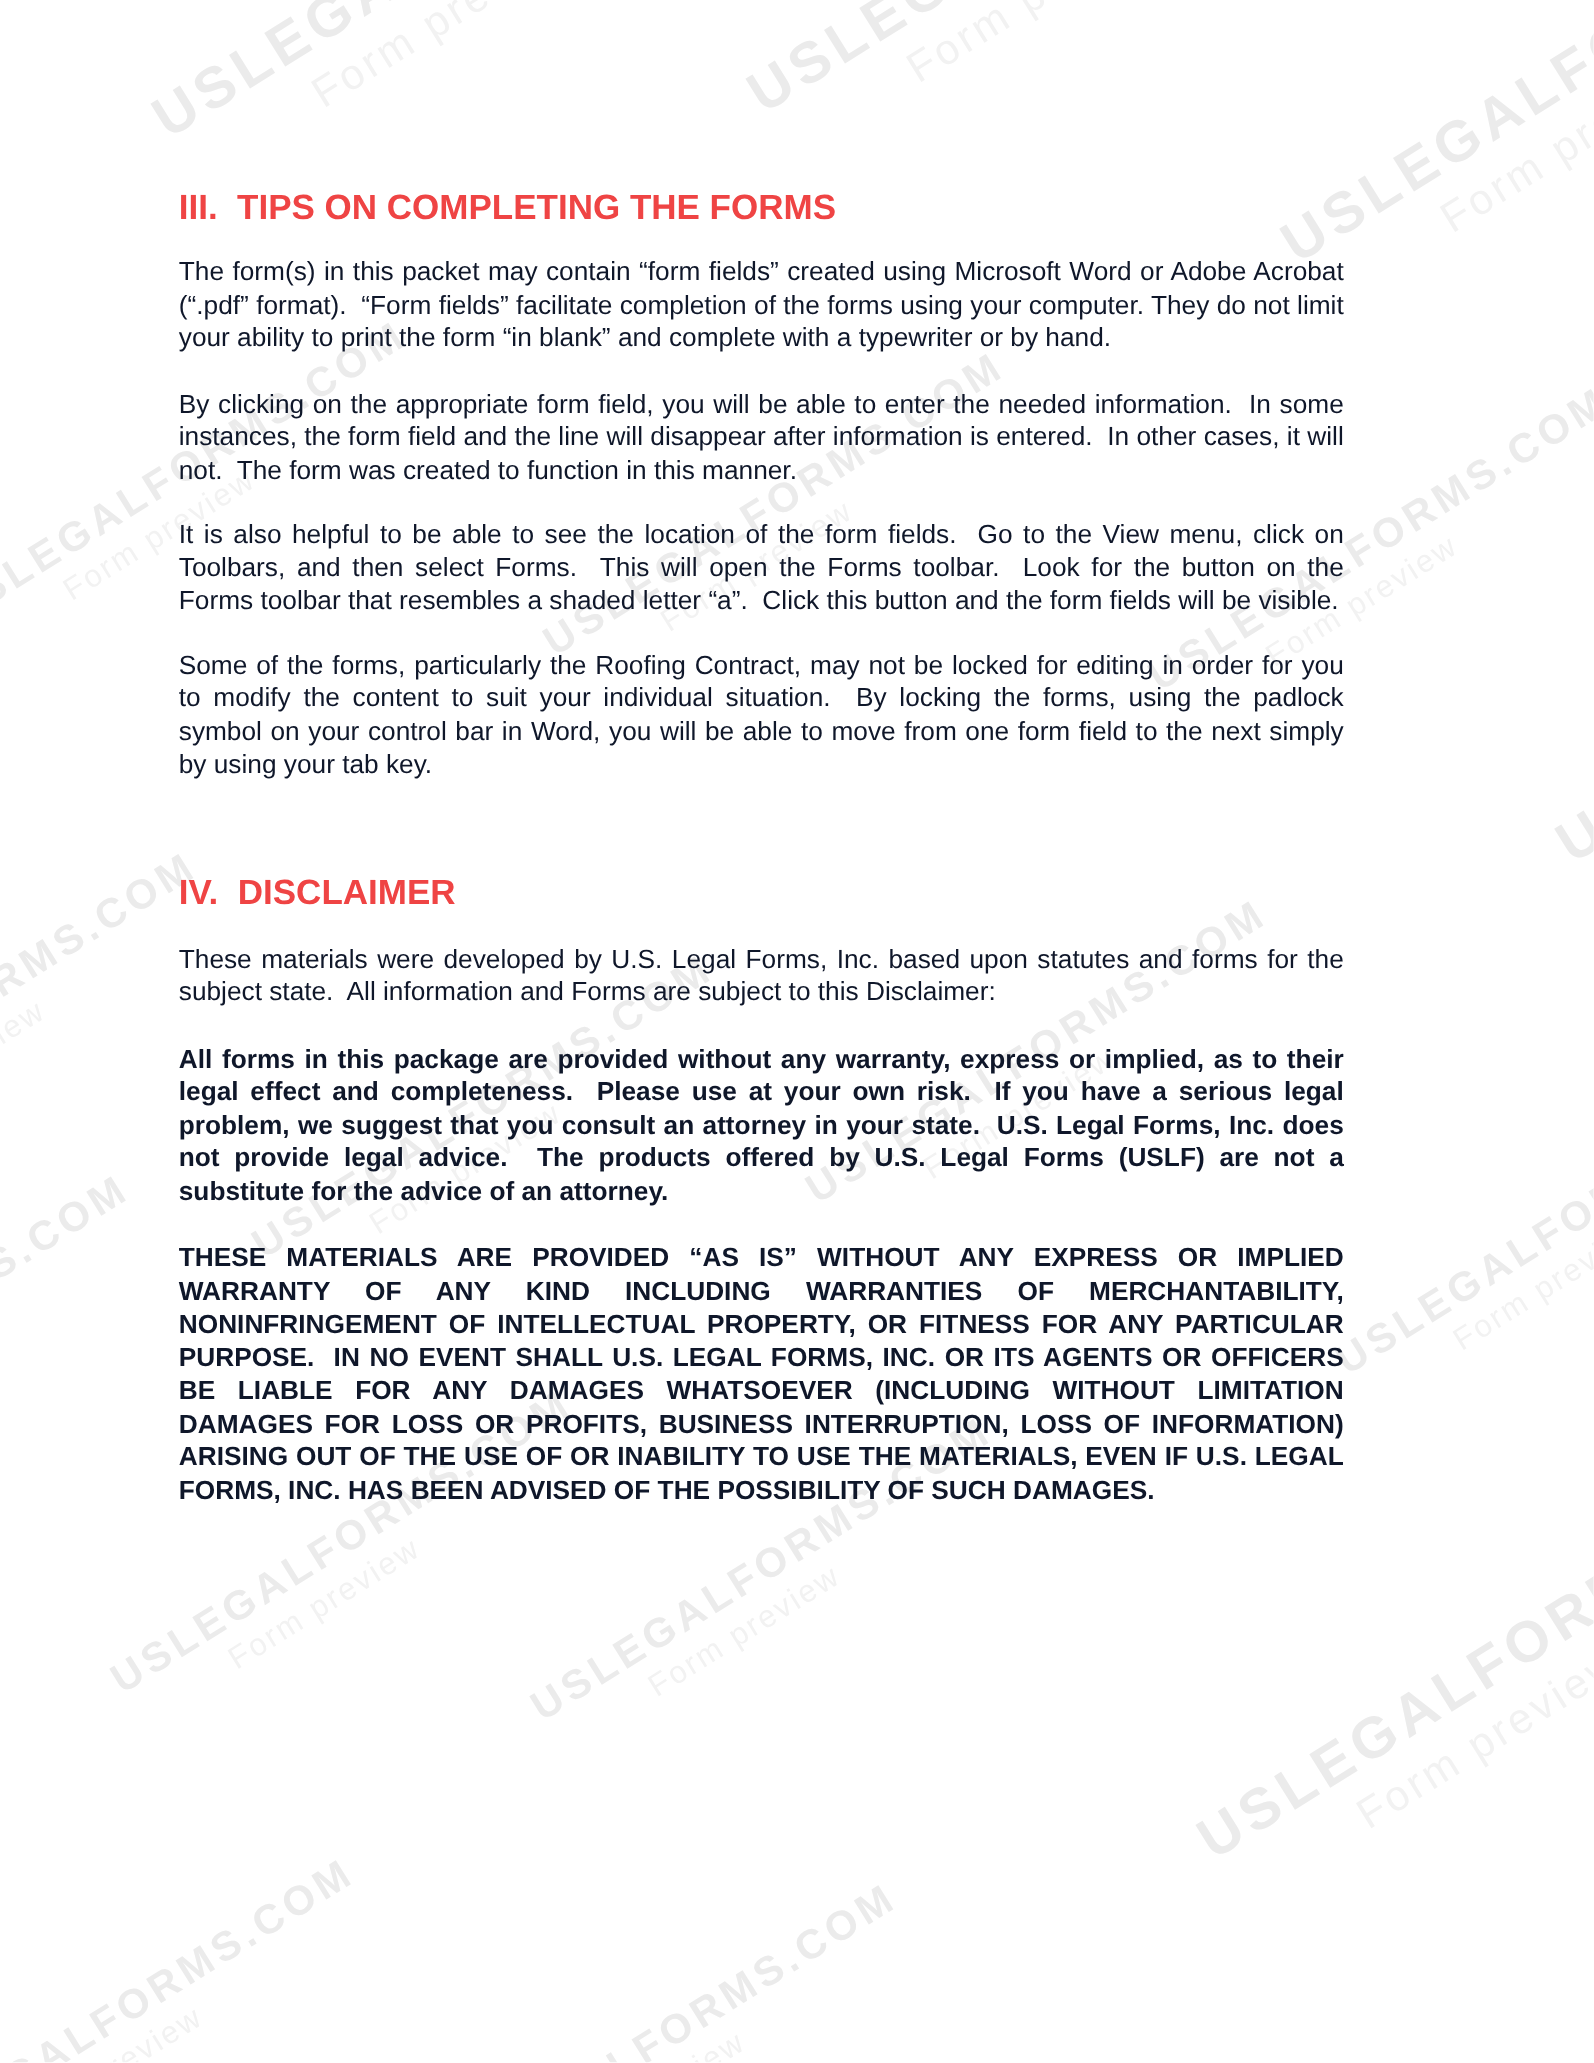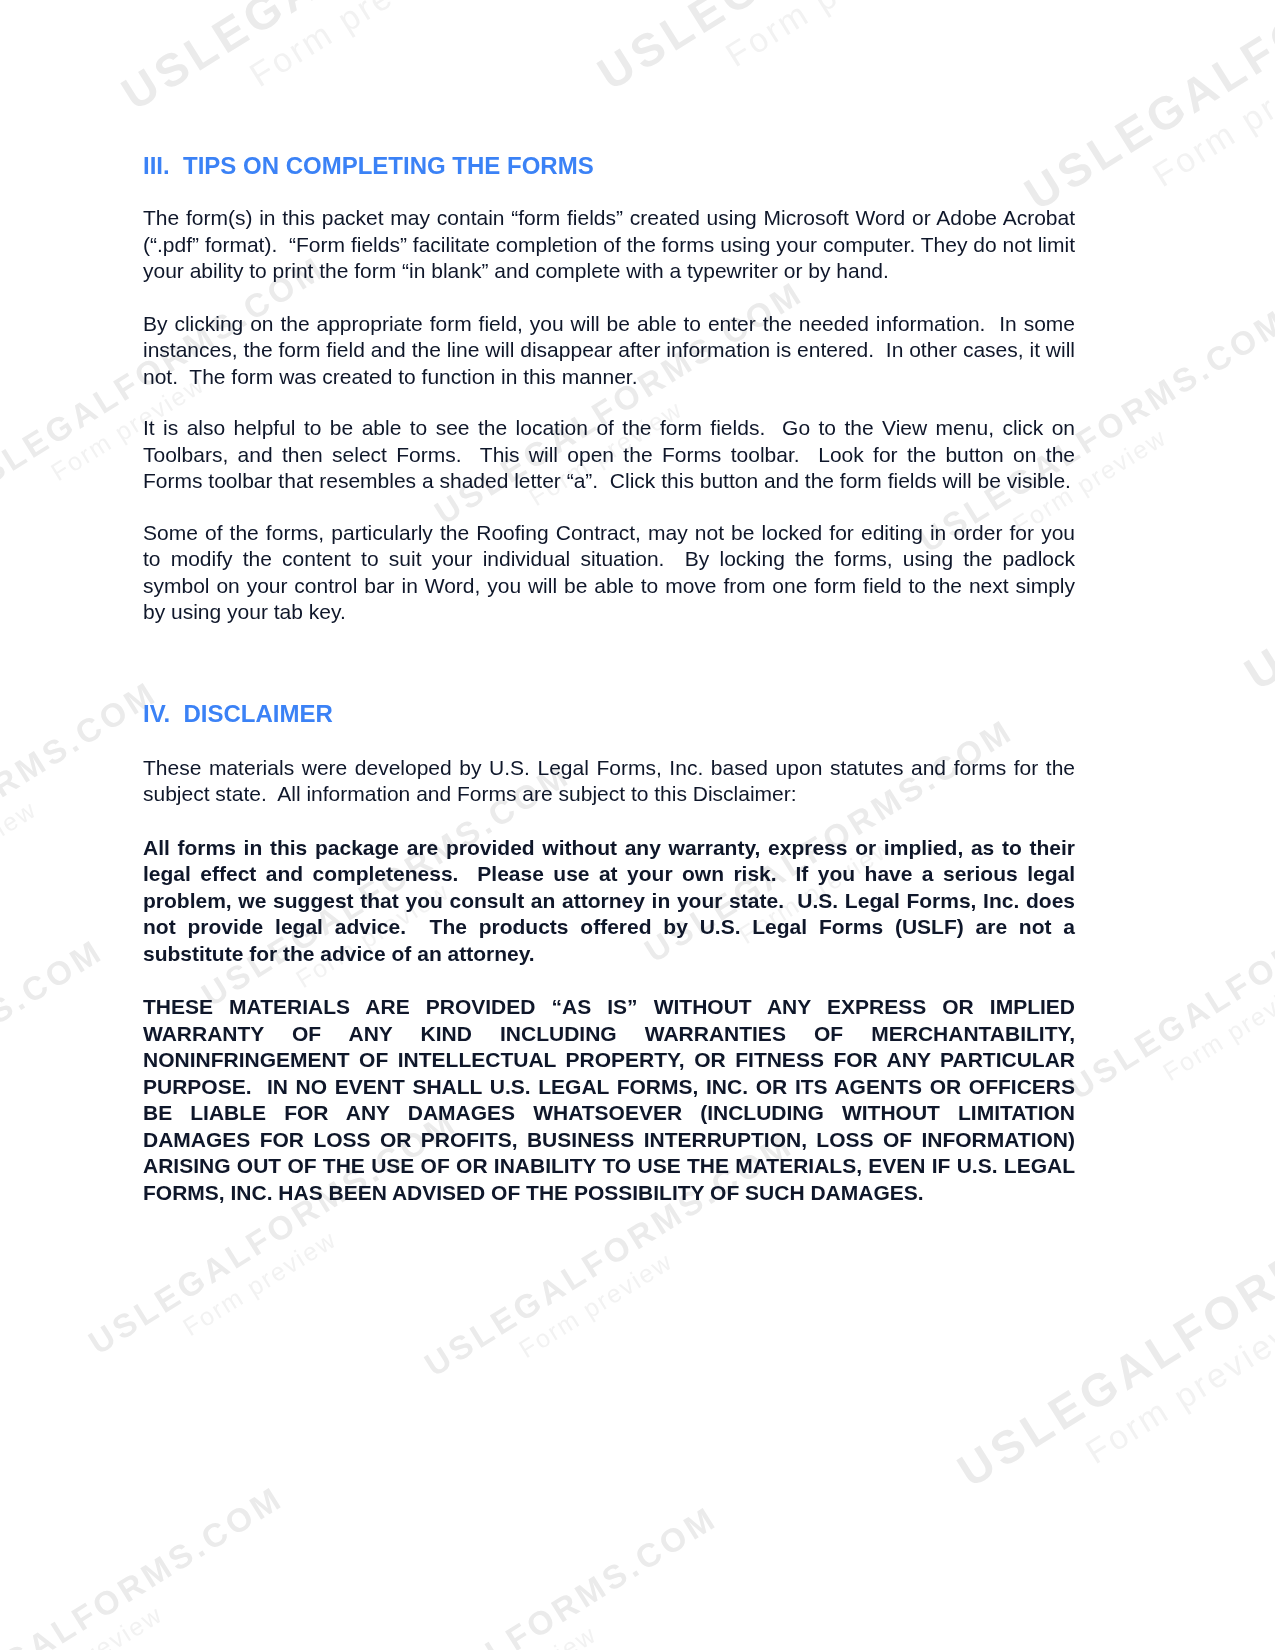--- a/index.html
+++ b/index.html
@@ -38,25 +38,25 @@
   .doc{
     position:absolute;
     left:143px;
     top:0;
     width:932px;
     padding-top:152px;
     z-index:1;
     color:#111111;
   }
   .doc h2{
-    font-size:24px;
+    font-size:28px;
     line-height:28px;
     font-weight:bold;
     margin:0 0 25px 0;
-    color:#3b82f6;
+    color:#ef4444;
   }
   .doc h2.h-disclaimer{margin-bottom:27px;}
   .doc p{
     font-size:21px;
     line-height:26.5px;
     margin:0 0 26px 0;
     text-align:justify;
     color:#0f172a;
   }
   .doc p.mb25{margin-bottom:25px;}

